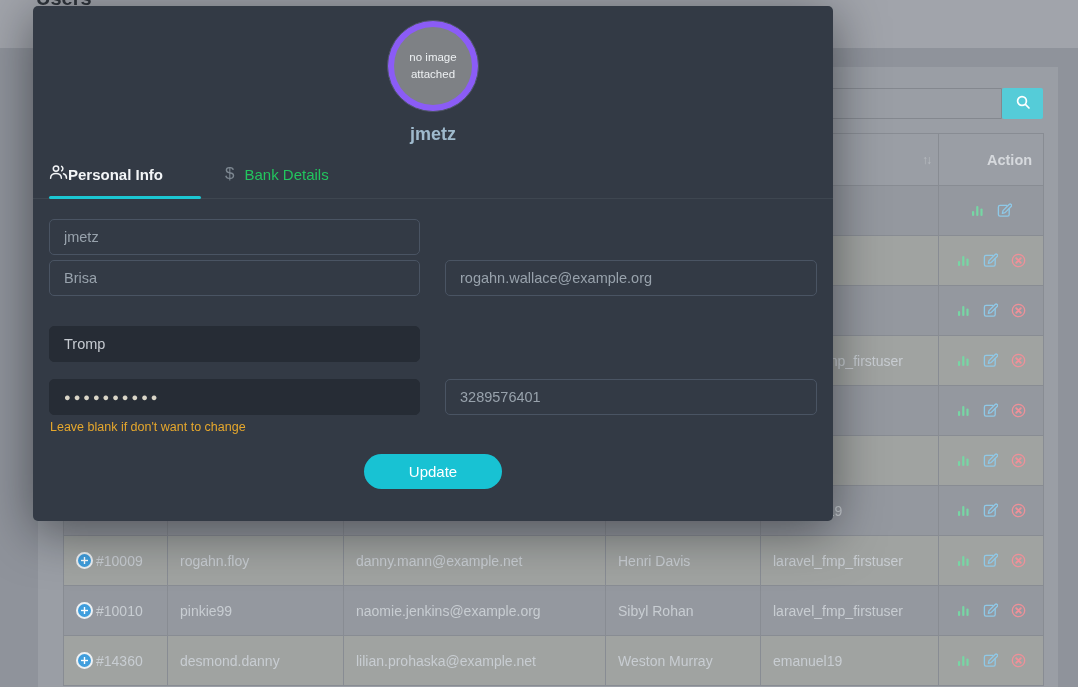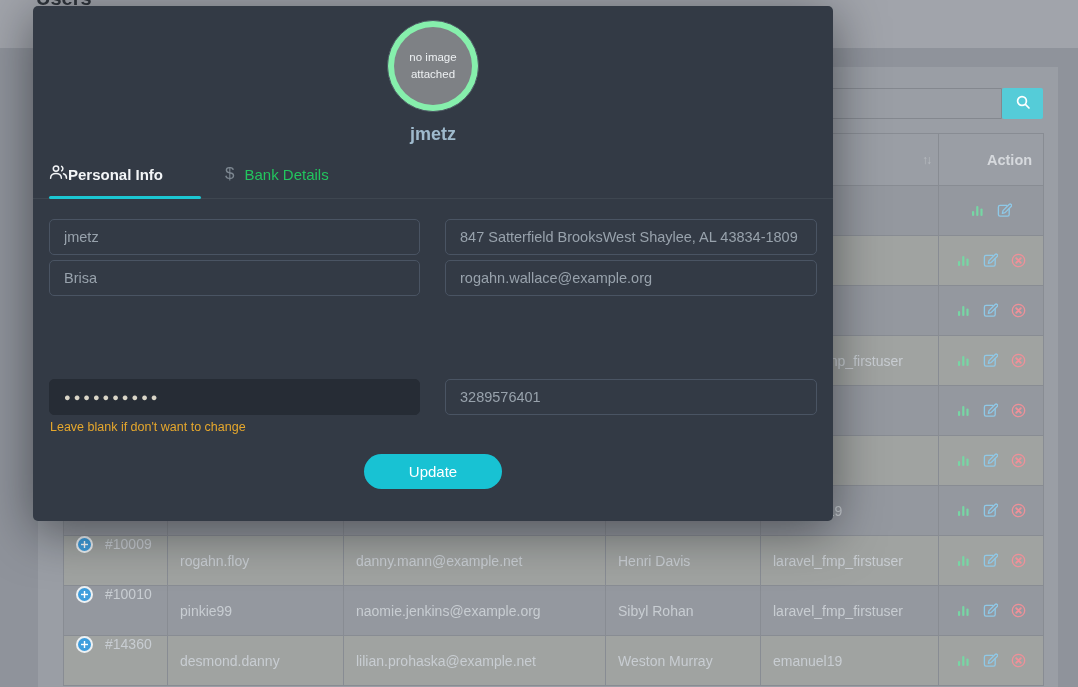--- a/index.html
+++ b/index.html
@@ -25,33 +25,33 @@
   table.users { position:absolute; left:25px; top:66px; width:980px; border-collapse:collapse; table-layout:fixed; }
   table.users th, table.users td { border:1px solid #888c93; font-size:14px; color:#c8cdd2; padding:0 12px; overflow:hidden; white-space:nowrap; }
   table.users th { height:52px; font-weight:bold; font-size:14.5px; color:#d6d9dd; background:#9a9ea5;padding-left:48px; }
   table.users td { height:49px; }
   tr.r-odd  td { background:#a0a3a1; }
   tr.r-even td { background:#94989f; }
   .col-id{width:104px}.col-user{width:176px}.col-email{width:262px}.col-name{width:155px}.col-reg{width:178px}.col-act{width:105px}
   th.h-action { text-align:center; }
   th.h-reg { position:relative; }
   .sort-glyph { position:absolute; right:8px; top:50%; transform:translateY(-50%); font-size:12px; color:#b7bbc0; letter-spacing:-2px; font-weight:normal; }
-  .id-cell { display:flex; gap:12px; height:49px; }
+  .id-cell { display:flex; align-items:center; gap:3px; height:49px; }
   .plus-btn { width:17px; height:17px; border-radius:50%; background:#3f9edd; border:2px solid #eef1f3; flex:0 0 auto;
     display:flex; align-items:center; justify-content:center; cursor:pointer; }
   .plus-btn svg { display:block; }
   .act-cell { text-align:center; }
   .act-wrap { display:flex; align-items:center; justify-content:center; gap:13px; }
   .act-wrap svg { display:block; cursor:pointer; }
 
   
   .modal { position:absolute; left:33px; top:6px; width:800px; height:515px; background:#333a45; border-radius:5px;
     box-shadow:0 10px 50px rgba(10,12,16,.5); z-index:10; }
   .m-avatar-ring { position:absolute; left:354px; top:14px; width:92px; height:92px; border-radius:50%;
-    background:#86efac; border:1px solid #4c5562; display:flex; align-items:center; justify-content:center; }
+    background:#8b5cf6; border:1px solid #4c5562; display:flex; align-items:center; justify-content:center; }
   .m-avatar-disc { width:78px; height:78px; border-radius:50%; background:#7e8185; display:flex; align-items:center; justify-content:center; }
   .m-avatar-text { font-size:11.5px; color:#edf0f2; text-align:center; line-height:1.5; width:62px; }
   .m-title { position:absolute; left:0; top:118px; width:100%; text-align:center; font-size:18px; font-weight:bold; color:#9fbacd; }
 
   .m-tabs { position:absolute; left:16px; top:158px; display:flex; align-items:center; }
   .m-tab { display:flex; align-items:center; cursor:pointer; }
   .m-tab.active { width:152px; }
   .m-tab.active .m-tab-label { color:#f3f5f7; font-weight:bold; }
   .m-tab-label { font-size:15px; color:#22c55e; }
   .m-dollar { font-size:17px; color:#7d8791; margin:0 10px 0 24px; }
@@ -549,21 +549,21 @@
     <div class="m-tab">
       <span class="m-dollar">$</span>
       <span class="m-tab-label">Bank Details</span>
     </div>
   </div>
   <div class="m-divider"></div>
   <div class="m-underline"></div>
 
   <input class="m-input left bordered row1" type="text" value="jmetz" style="">
   <input class="m-input left bordered row2" type="text" value="Brisa" style="">
+  <input class="m-input left filled row3" type="text" value="Tromp" style="">
   <input class="m-input left filled pwd row4" type="text" value="●●●●●●●●●●" style="">
 
-  <input class="m-input right bordered row1" type="text" value="847 Satterfield BrooksWest Shaylee, AL 43834-1809" style="">
   <input class="m-input right bordered row2" type="text" value="rogahn.wallace@example.org" style="">
   <input class="m-input right bordered row4" type="text" value="3289576401" style="">
 
   <div class="m-hint">Leave blank if don't want to change</div>
   <button class="m-update">Update</button>
 </div>
 
 </body></html>

